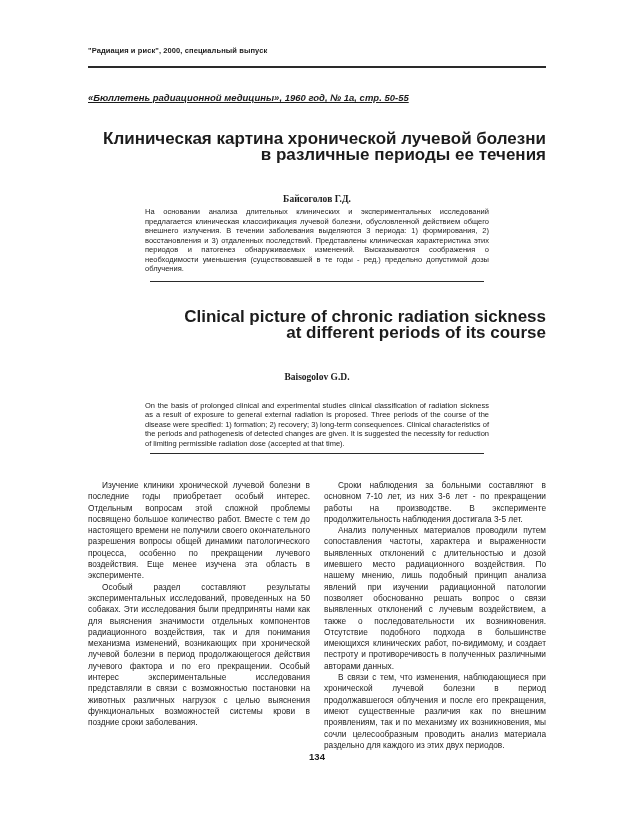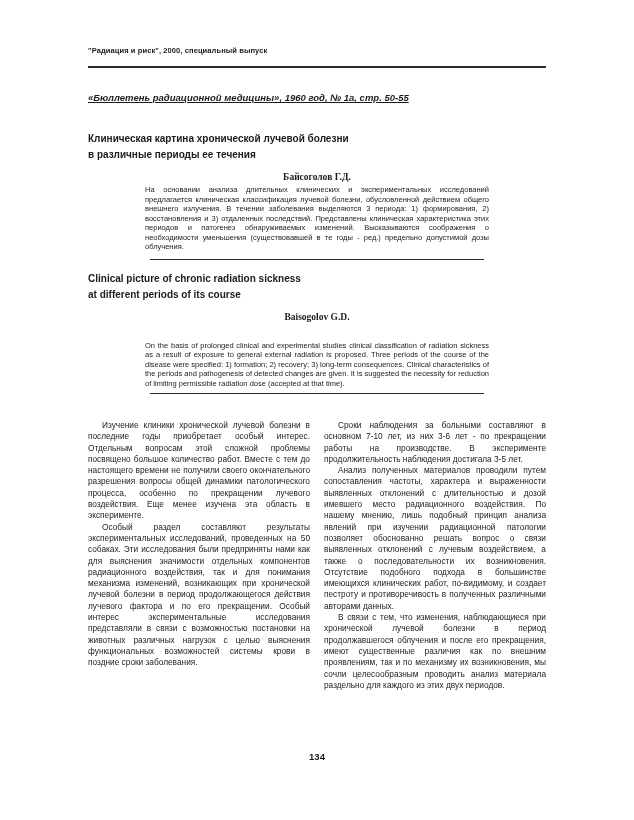--- a/index.html
+++ b/index.html
@@ -38,29 +38,29 @@
     margin-top: 24px;
     text-align: left;
     font-size: 9.5px;
     font-weight: bold;
     font-style: italic;
     text-decoration: underline;
     line-height: 12px;
   }
   .title-ru, .title-en {
     margin-top: 27px;
-    text-align: left;
-    font-size: 10px;
+    text-align: right;
+    font-size: 17px;
     font-weight: bold;
     line-height: 16px;
     white-space: pre-line;
   }
-  .title-en { margin-top: 11px; }
+  .title-en { margin-top: 27px; }
   .author {
-    margin-top: 8px;
+    margin-top: 30px;
     text-align: center;
     font-family: "Liberation Serif", serif;
     font-size: 9.5px;
     font-weight: bold;
     line-height: 12px;
   }
   .author-en { }
   .abstract {
     margin: 2px auto 0 auto;
     width: 344px;

